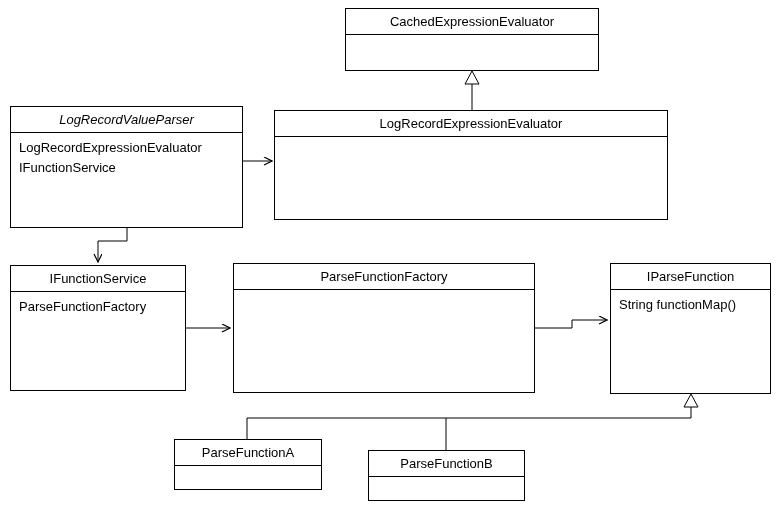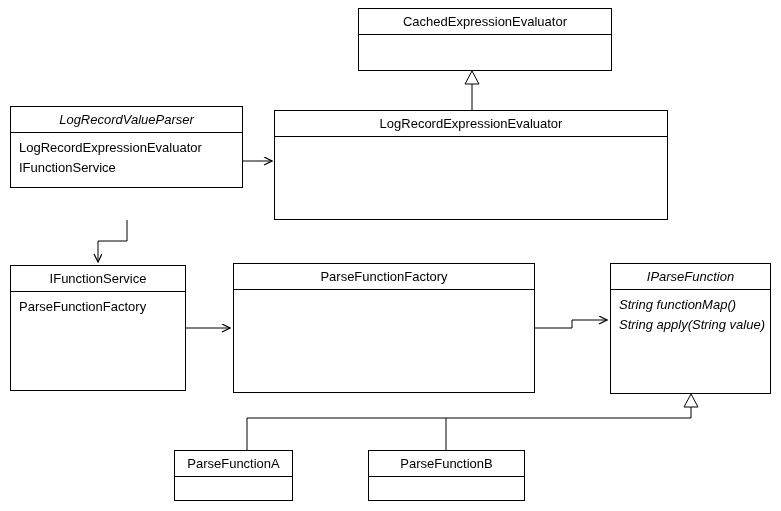--- a/index.html
+++ b/index.html
@@ -89,26 +89,26 @@
 
     <g>
       <polygon points="691,394 684,407 698,407" fill="#ffffff" stroke="#000000" stroke-width="1"></polygon>
       <line x1="691" y1="407" x2="691" y2="418" stroke="#000000" stroke-width="1"></line>
       <line x1="247" y1="418" x2="691" y2="418" stroke="#000000" stroke-width="1"></line>
       <line x1="247" y1="418" x2="247" y2="450" stroke="#000000" stroke-width="1"></line>
       <line x1="446" y1="418" x2="446" y2="450" stroke="#000000" stroke-width="1"></line>
     </g>
   </svg>
 
-  <div class="uml-box" style="left:358px; top:8px; width:254px; height:63px;">
+  <div class="uml-box" style="left:345px; top:8px; width:254px; height:63px;">
     <div class="uml-title">CachedExpressionEvaluator</div>
     <div class="uml-body"></div>
   </div>
 
-  <div class="uml-box" style="left:10px; top:106px; width:233px; height:82px;">
+  <div class="uml-box" style="left:10px; top:106px; width:233px; height:122px;">
     <div class="uml-title italic">LogRecordValueParser</div>
     <div class="uml-body">
       <div class="uml-attr">LogRecordExpressionEvaluator</div>
       <div class="uml-attr">IFunctionService</div>
     </div>
   </div>
 
   <div class="uml-box" style="left:274px; top:110px; width:394px; height:110px;">
     <div class="uml-title">LogRecordExpressionEvaluator</div>
     <div class="uml-body">
@@ -119,29 +119,28 @@
     <div class="uml-title">IFunctionService</div>
     <div class="uml-body">
       <div class="uml-attr">ParseFunctionFactory</div>
     </div>
   </div>
 
   <div class="uml-box" style="left:233px; top:263px; width:302px; height:130px;">
     <div class="uml-title">ParseFunctionFactory</div>
   </div>
 
-  <div class="uml-box" style="left:610px; top:263px; width:161px; height:131px;font-style:italic;">
+  <div class="uml-box" style="left:610px; top:263px; width:161px; height:131px;">
     <div class="uml-title">IParseFunction</div>
     <div class="uml-body">
       <div class="uml-attr">String functionMap()</div>
-      <div class="uml-attr">String apply(String value)</div>
     </div>
   </div>
 
-  <div class="uml-box" style="left:174px; top:450px; width:119px; height:51px;">
+  <div class="uml-box" style="left:174px; top:439px; width:148px; height:51px;">
     <div class="uml-title">ParseFunctionA</div>
     <div class="uml-body"></div>
   </div>
 
   <div class="uml-box" style="left:368px; top:450px; width:157px; height:51px;">
     <div class="uml-title">ParseFunctionB</div>
     <div class="uml-body"></div>
   </div>
 
 </div>

